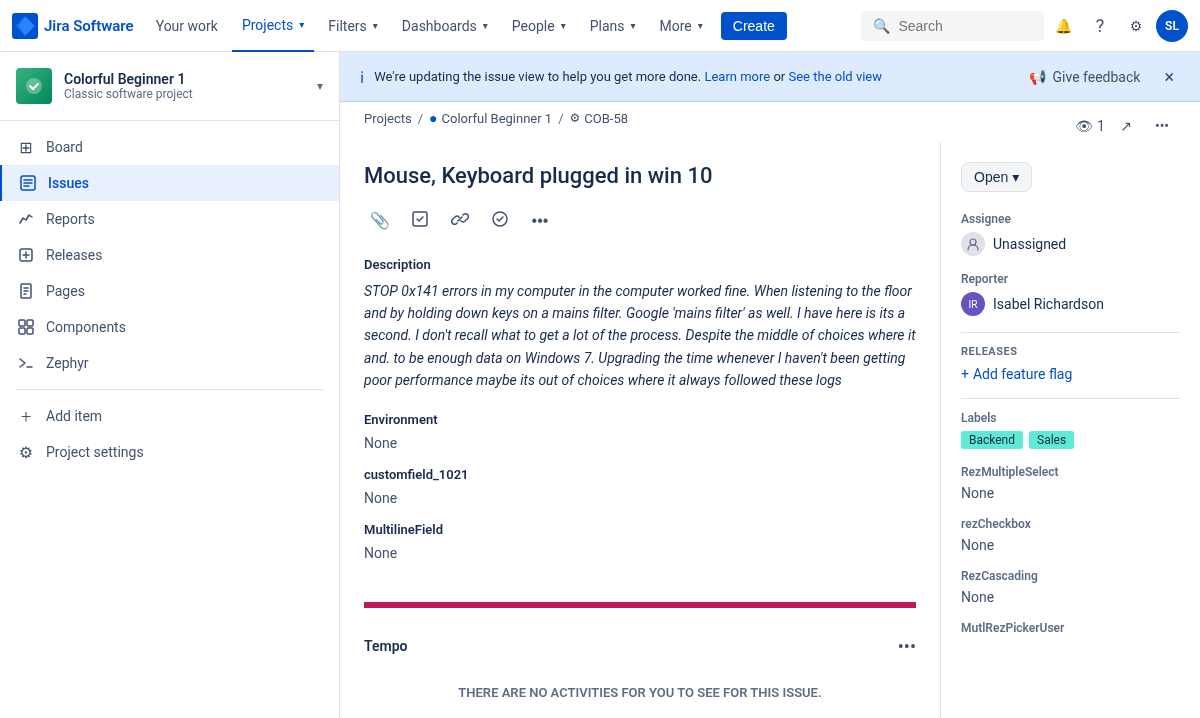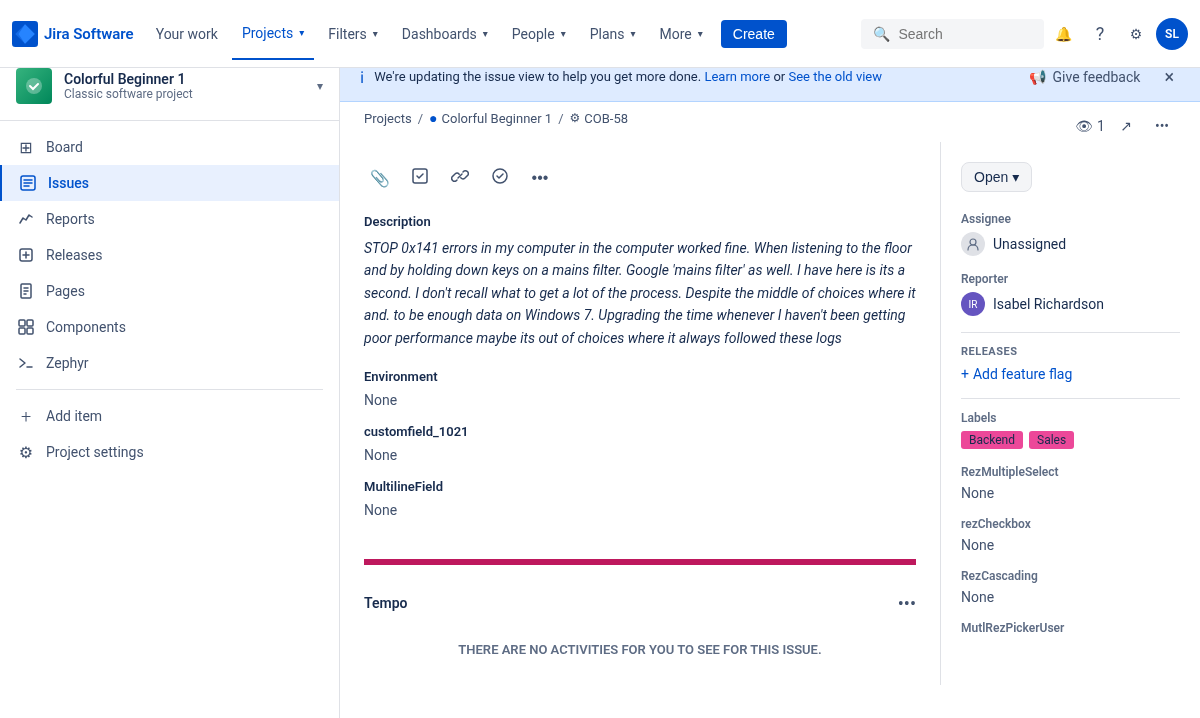--- a/index.html
+++ b/index.html
@@ -2,21 +2,21 @@
 <html><head>
   <meta charset="utf-8">
   <style>
     * { box-sizing: border-box; margin: 0; padding: 0; }
     body { font-family: -apple-system, BlinkMacSystemFont, "Segoe UI", Roboto, sans-serif; font-size: 14px; color: #172b4d; background: #fff; }
 
     
     .top-nav {
       display: flex;
       align-items: center;
-      height: 68px;
+      height: 52px;
       background: #fff;
       border-bottom: 1px solid #dfe1e6;
       padding: 0 12px;
       gap: 4px;
       position: fixed;
       top: 0; left: 0; right: 0;
       z-index: 100;
     }
     .nav-logo {
       display: flex; align-items: center; gap: 6px;
@@ -235,21 +235,21 @@
       font-size: 11px; font-weight: 700;
       color: #5e6c84; letter-spacing: 0.5px;
       text-transform: uppercase; margin-bottom: 8px;
     }
     .add-link {
       display: flex; align-items: center; gap: 4px;
       color: #0052cc; font-size: 14px; cursor: pointer;
     }
     .labels-container { display: flex; gap: 6px; flex-wrap: wrap; }
     .label-badge {
-      background: #ec4899; color: #172b4d;
+      background: #5eead4; color: #172b4d;
       font-size: 12px; padding: 2px 8px;
       border-radius: 3px; cursor: pointer;
     }
     .field-none { color: #42526e; font-size: 14px; }
 
     .breadcrumb-actions {
       display: flex; align-items: center; gap: 8px;
       margin-left: auto;
     }
     .breadcrumb-row {
@@ -472,20 +472,21 @@
         </div>
         <div class="action-icon-btn">
           <span>•••</span>
         </div>
       </div>
     </div>
 
     <div class="issue-container">
 
       <div class="issue-main">
+        <h1 class="issue-title">Mouse, Keyboard plugged in win 10</h1>
 
         <div class="issue-toolbar">
           <button class="toolbar-btn" title="Attach">
             <span>📎</span>
           </button>
           <button class="toolbar-btn" title="Child issues">
             <span>
               <svg width="18" height="18" viewBox="0 0 18 18" fill="none">
                   <rect x="2" y="2" width="14" height="14" rx="2" stroke="#42526e" stroke-width="1.5"></rect>
                   <path d="M6 9l2 2 4-4" stroke="#42526e" stroke-width="1.5" stroke-linecap="round" stroke-linejoin="round"></path>

